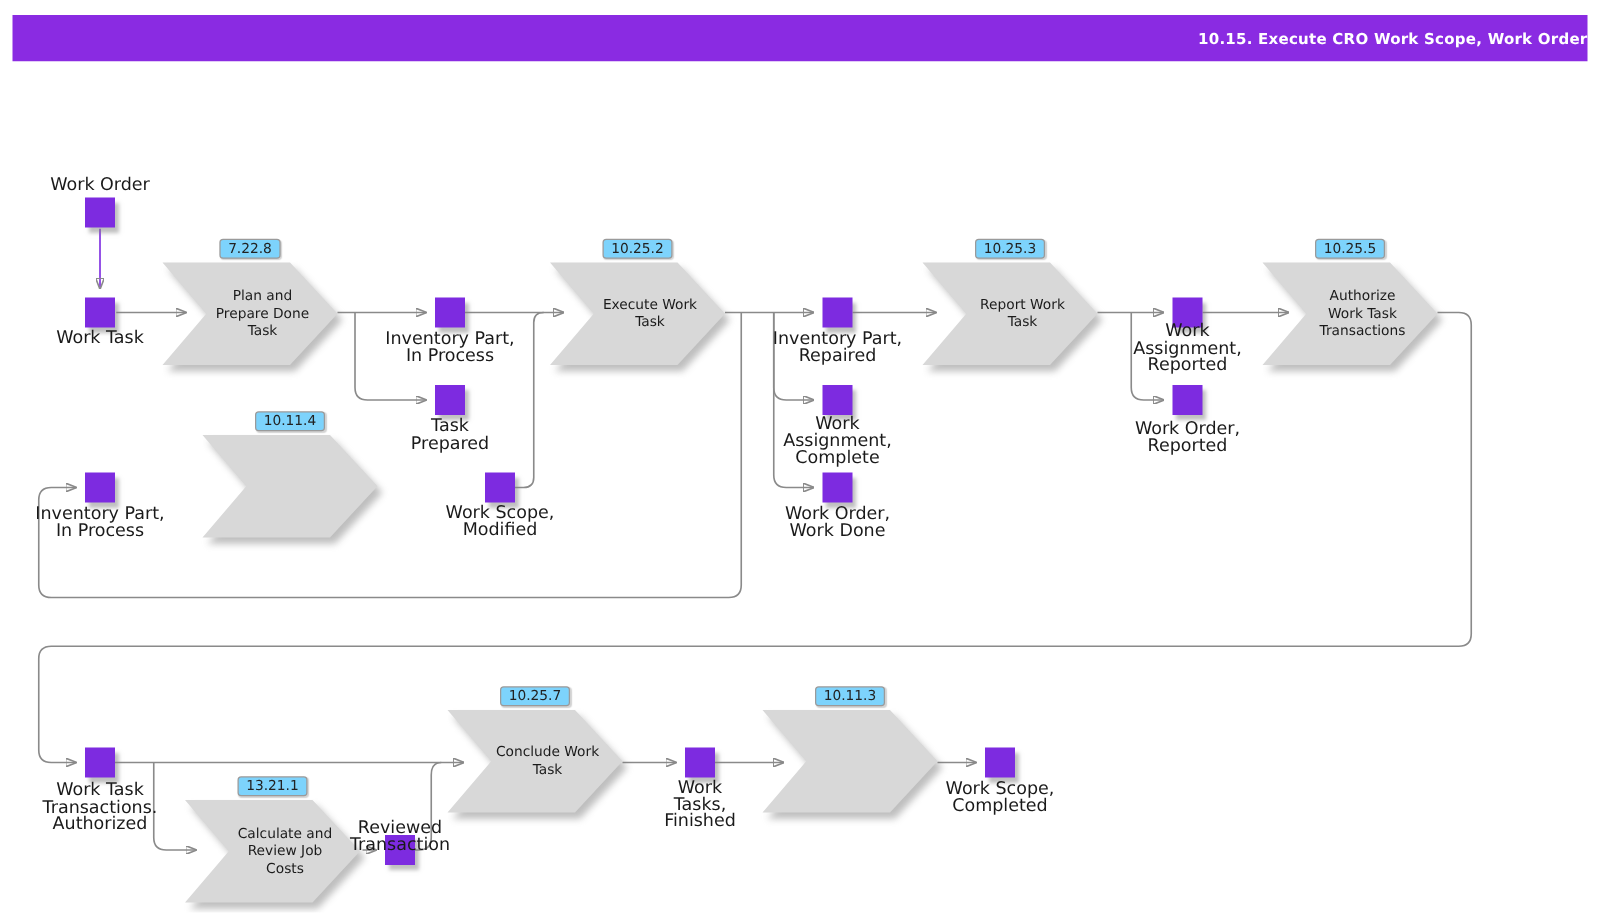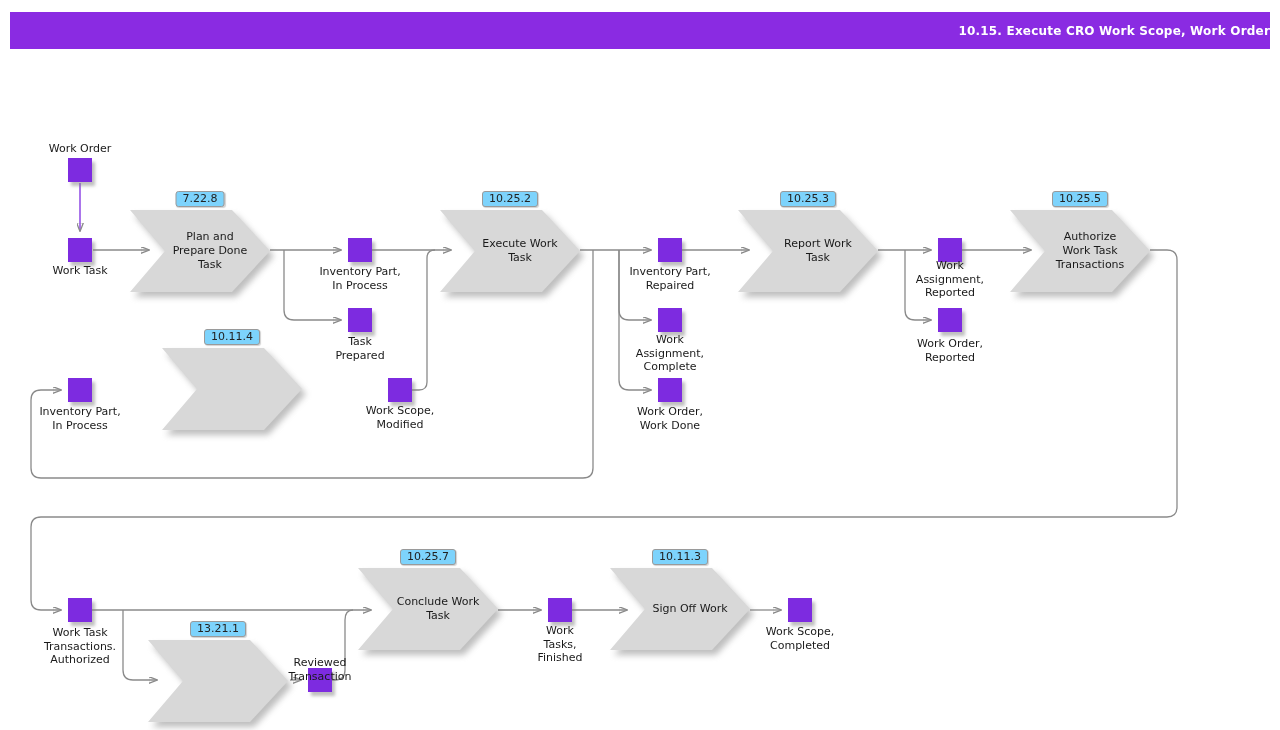--- a/index.html
+++ b/index.html
@@ -16,21 +16,21 @@
   .proc polygon{fill:#d8d8d8;filter:drop-shadow(4px 5px 3px rgba(110,110,110,0.45));}
   .plabel{position:absolute;left:30px;right:10px;top:0;bottom:0;display:flex;
           align-items:center;justify-content:center;text-align:center;
           font-size:11px;line-height:14px;white-space:pre-line;z-index:3;}
   .ref{position:absolute;top:-19px;left:50%;transform:translateX(-50%);
        background:#7dd3fc;border:1px solid #9a9a9a;border-radius:3px;
        padding:0 6px;font-size:11px;line-height:14px;color:#222;
        box-shadow:1px 1px 1px rgba(0,0,0,0.18);white-space:nowrap;z-index:4;}
   .state{position:absolute;width:24px;height:24px;background:#7d2be0;
          box-shadow:3px 4px 3px rgba(130,130,130,0.5);z-index:3;}
-  .slabel{position:absolute;width:120px;text-align:center;font-size:11px;
+  .slabel{position:absolute;width:120px;text-align:center;font-size:14px;
           line-height:13.5px;white-space:pre-line;z-index:3;}
 </style>
 </head>
 <body>
 
 <div class="titlebar">
   <span>10.15. Execute CRO Work Scope, Work Order</span>
 </div>
 
 <svg class="wires" width="1280" height="730">
@@ -112,27 +112,29 @@
       <polygon points="0,0 102,0 140,41 102,82 0,82 35,41"></polygon>
     </svg>
   <div class="plabel">Conclude Work
 Task</div>
 </div>
 <div class="proc" style="left:610px;top:568px">
   <div class="ref">10.11.3</div>
   <svg class="shape" width="140" height="82">
       <polygon points="0,0 102,0 140,41 102,82 0,82 35,41"></polygon>
     </svg>
-  <div class="plabel">Sign Off Work</div>
 </div>
 <div class="proc" style="left:148px;top:640px">
   <div class="ref">13.21.1</div>
   <svg class="shape" width="140" height="82">
       <polygon points="0,0 102,0 140,41 102,82 0,82 35,41"></polygon>
     </svg>
+  <div class="plabel">Calculate and
+Review Job
+Costs</div>
 </div>
 
 <div class="state" style="left:68px;top:158px"></div>
 <div class="state" style="left:68px;top:238px"></div>
 <div class="state" style="left:348px;top:238px"></div>
 <div class="state" style="left:348px;top:308px"></div>
 <div class="state" style="left:68px;top:378px"></div>
 <div class="state" style="left:388px;top:378px"></div>
 <div class="state" style="left:658px;top:238px"></div>
 <div class="state" style="left:658px;top:308px"></div>

